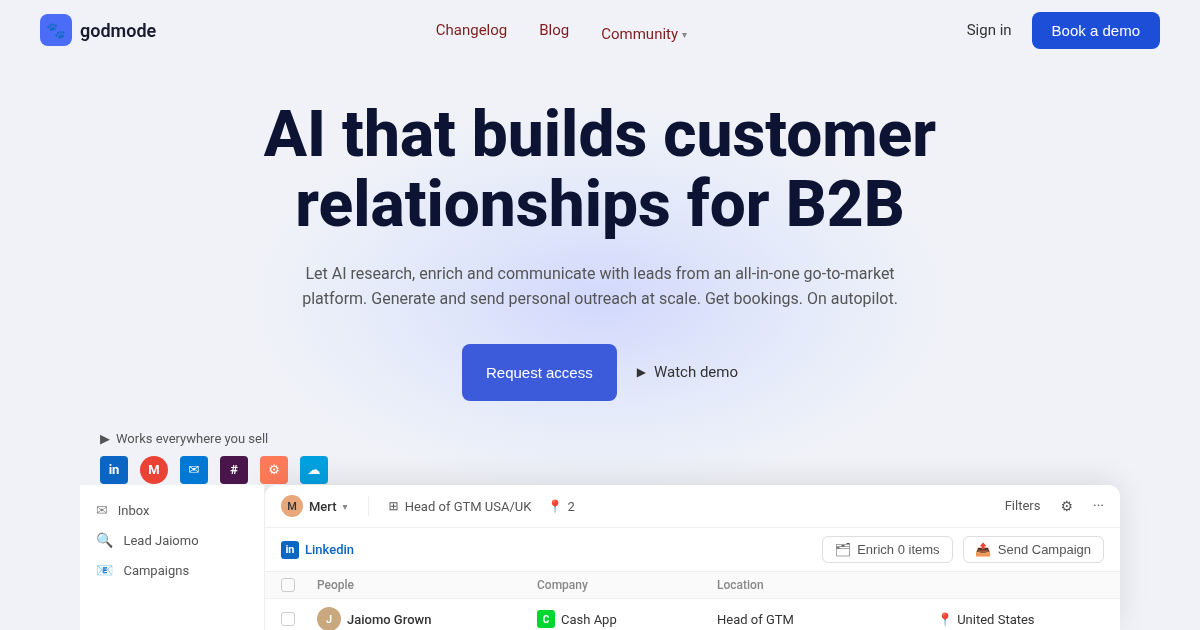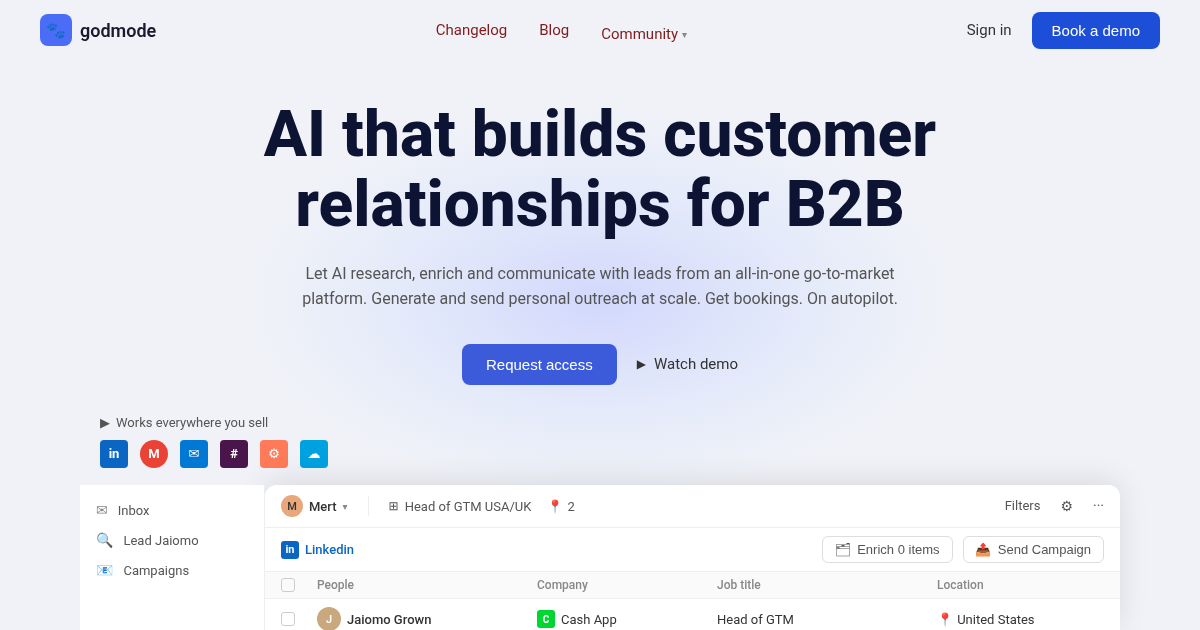--- a/index.html
+++ b/index.html
@@ -131,21 +131,21 @@
       gap: 20px;
       position: relative;
       z-index: 2;
       margin-bottom: 30px;
     }
     .btn-request {
       background: #3b5bdb;
       color: white;
       border: none;
       border-radius: 8px;
-      padding: 12px 24px;
+      padding: 20px 24px;
       font-size: 15px;
       font-weight: 500;
       cursor: pointer;
     }
     .btn-watch {
       display: flex;
       align-items: center;
       gap: 8px;
       font-size: 15px;
       color: #333;
@@ -538,21 +538,20 @@
       </button>
     </div>
   </div>
 
   <div class="app-table-header">
     <div>
       <div class="checkbox"></div>
     </div>
     <div class="col-header">People</div>
     <div class="col-header">Company</div>
-    <div class="col-header">Job title</div>
     <div class="col-header">Location</div>
   </div>
 
   <div class="app-table-row">
     <div>
       <div class="checkbox"></div>
     </div>
     <div class="person-name">
       <div class="person-avatar">J</div>
       <span>Jaiomo Grown</span>

